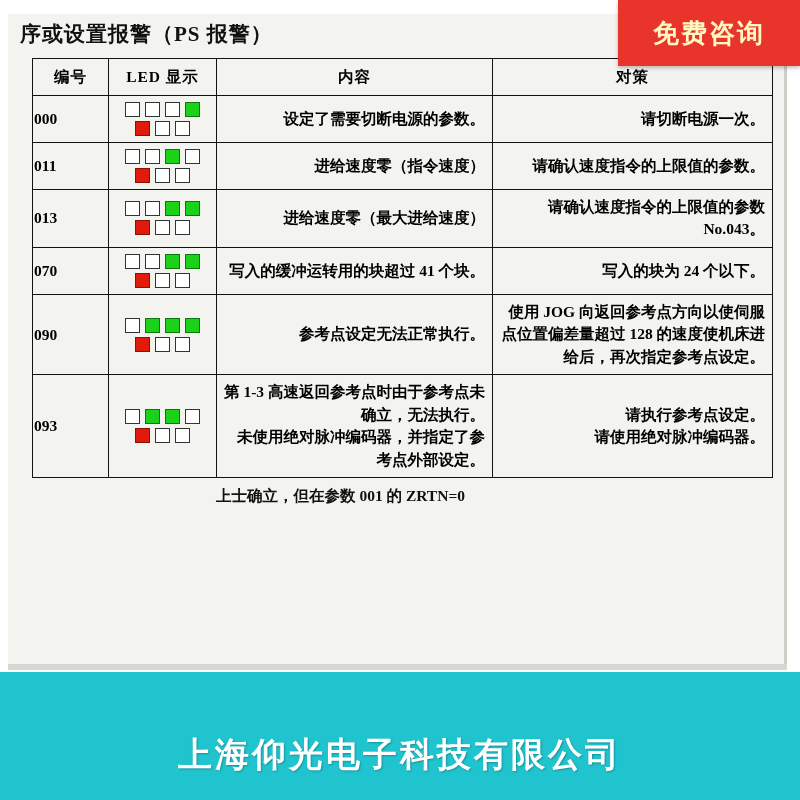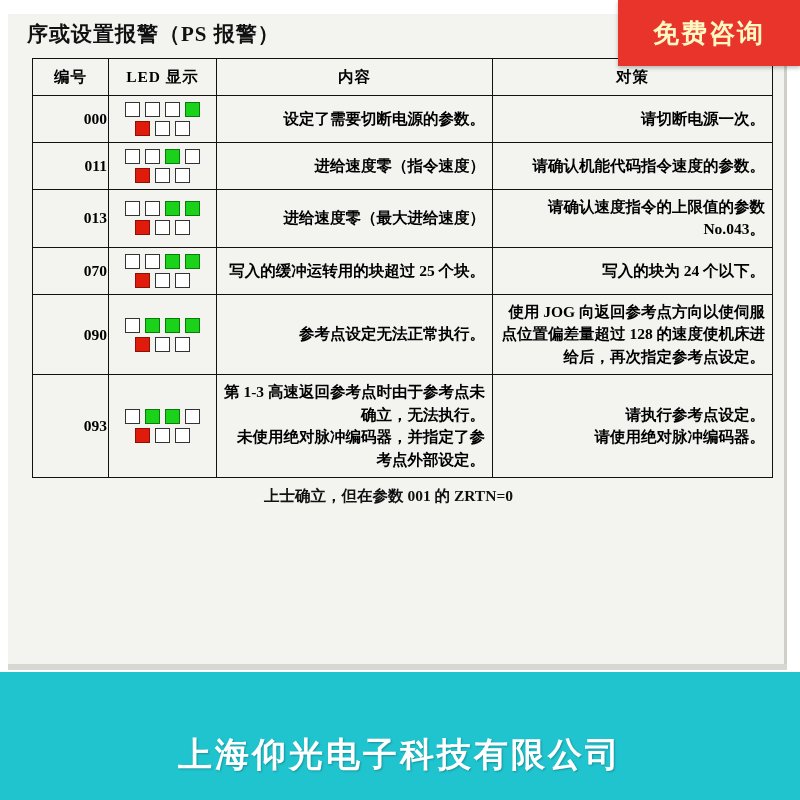--- a/index.html
+++ b/index.html
@@ -46,21 +46,21 @@
     height: 650px;
     background: #f3f3ef;
     border-right: 3px solid #cfcfc8;
     border-bottom: 3px solid #cfcfc8;
     overflow: hidden;
   }
   .doc-title {
     font-size: 21px;
     font-weight: bold;
     color: #111;
-    padding: 6px 0 10px 19px;
+    padding: 6px 0 10px 12px;
     letter-spacing: 1px;
   }
   table.alarm {
     border-collapse: collapse;
     margin-left: 24px;
     width: 740px;
     table-layout: fixed;
     background: #f3f3ef;
   }
   table.alarm th, table.alarm td {
@@ -74,21 +74,21 @@
     font-weight: bold;
     height: 34px;
     letter-spacing: 1px;
   }
   col.c-num { width: 76px; }
   col.c-led { width: 108px; }
   col.c-desc { width: 276px; }
   col.c-fix  { width: 280px; }
 
   td.num {
-    text-align: right;
+    text-align: left;
     font-weight: bold;
     font-size: 16px;
   }
   td.desc, td.fix {
     padding: 6px 7px;
     line-height: 1.45;
     font-weight: bold;
     font-size: 15.5px;
     text-align: right;
   }
@@ -119,21 +119,20 @@
     margin: 8px 0 0 24px;
     width: 740px;
     font-size: 15.5px;
     font-weight: bold;
     color: #111;
     overflow: hidden;
     height: 20px;
   }
   .cut-inner {
     display: flex;
-    gap: 48px;
   }
   .cut-left { width: 184px; }
   .cut-mid  { flex: 1; }
   
   .band {
     position: absolute;
     left: 0;
     bottom: 0;
     width: 800px;
     height: 128px;
@@ -219,21 +218,21 @@
                 <span class="led"></span>
               </div>
               <div class="led-row">
                 <span class="led on-red"></span>
                 <span class="led"></span>
                 <span class="led"></span>
               </div>
             </div>
           </td>
           <td class="desc">进给速度零（指令速度）</td>
-          <td class="fix">请确认机能代码指令速度的参数。</td>
+          <td class="fix">请确认速度指令的上限值的参数。</td>
         </tr>
 
         <tr>
           <td class="num">013</td>
           <td class="led-cell">
             <div class="led-grid">
               <div class="led-row">
                 <span class="led"></span>
                 <span class="led"></span>
                 <span class="led on-green"></span>
@@ -260,21 +259,21 @@
                 <span class="led on-green"></span>
                 <span class="led on-green"></span>
               </div>
               <div class="led-row">
                 <span class="led on-red"></span>
                 <span class="led"></span>
                 <span class="led"></span>
               </div>
             </div>
           </td>
-          <td class="desc">写入的缓冲运转用的块超过 25 个块。</td>
+          <td class="desc">写入的缓冲运转用的块超过 41 个块。</td>
           <td class="fix">写入的块为 24 个以下。</td>
         </tr>
 
         <tr>
           <td class="num">090</td>
           <td class="led-cell">
             <div class="led-grid">
               <div class="led-row">
                 <span class="led"></span>
                 <span class="led on-green"></span>

